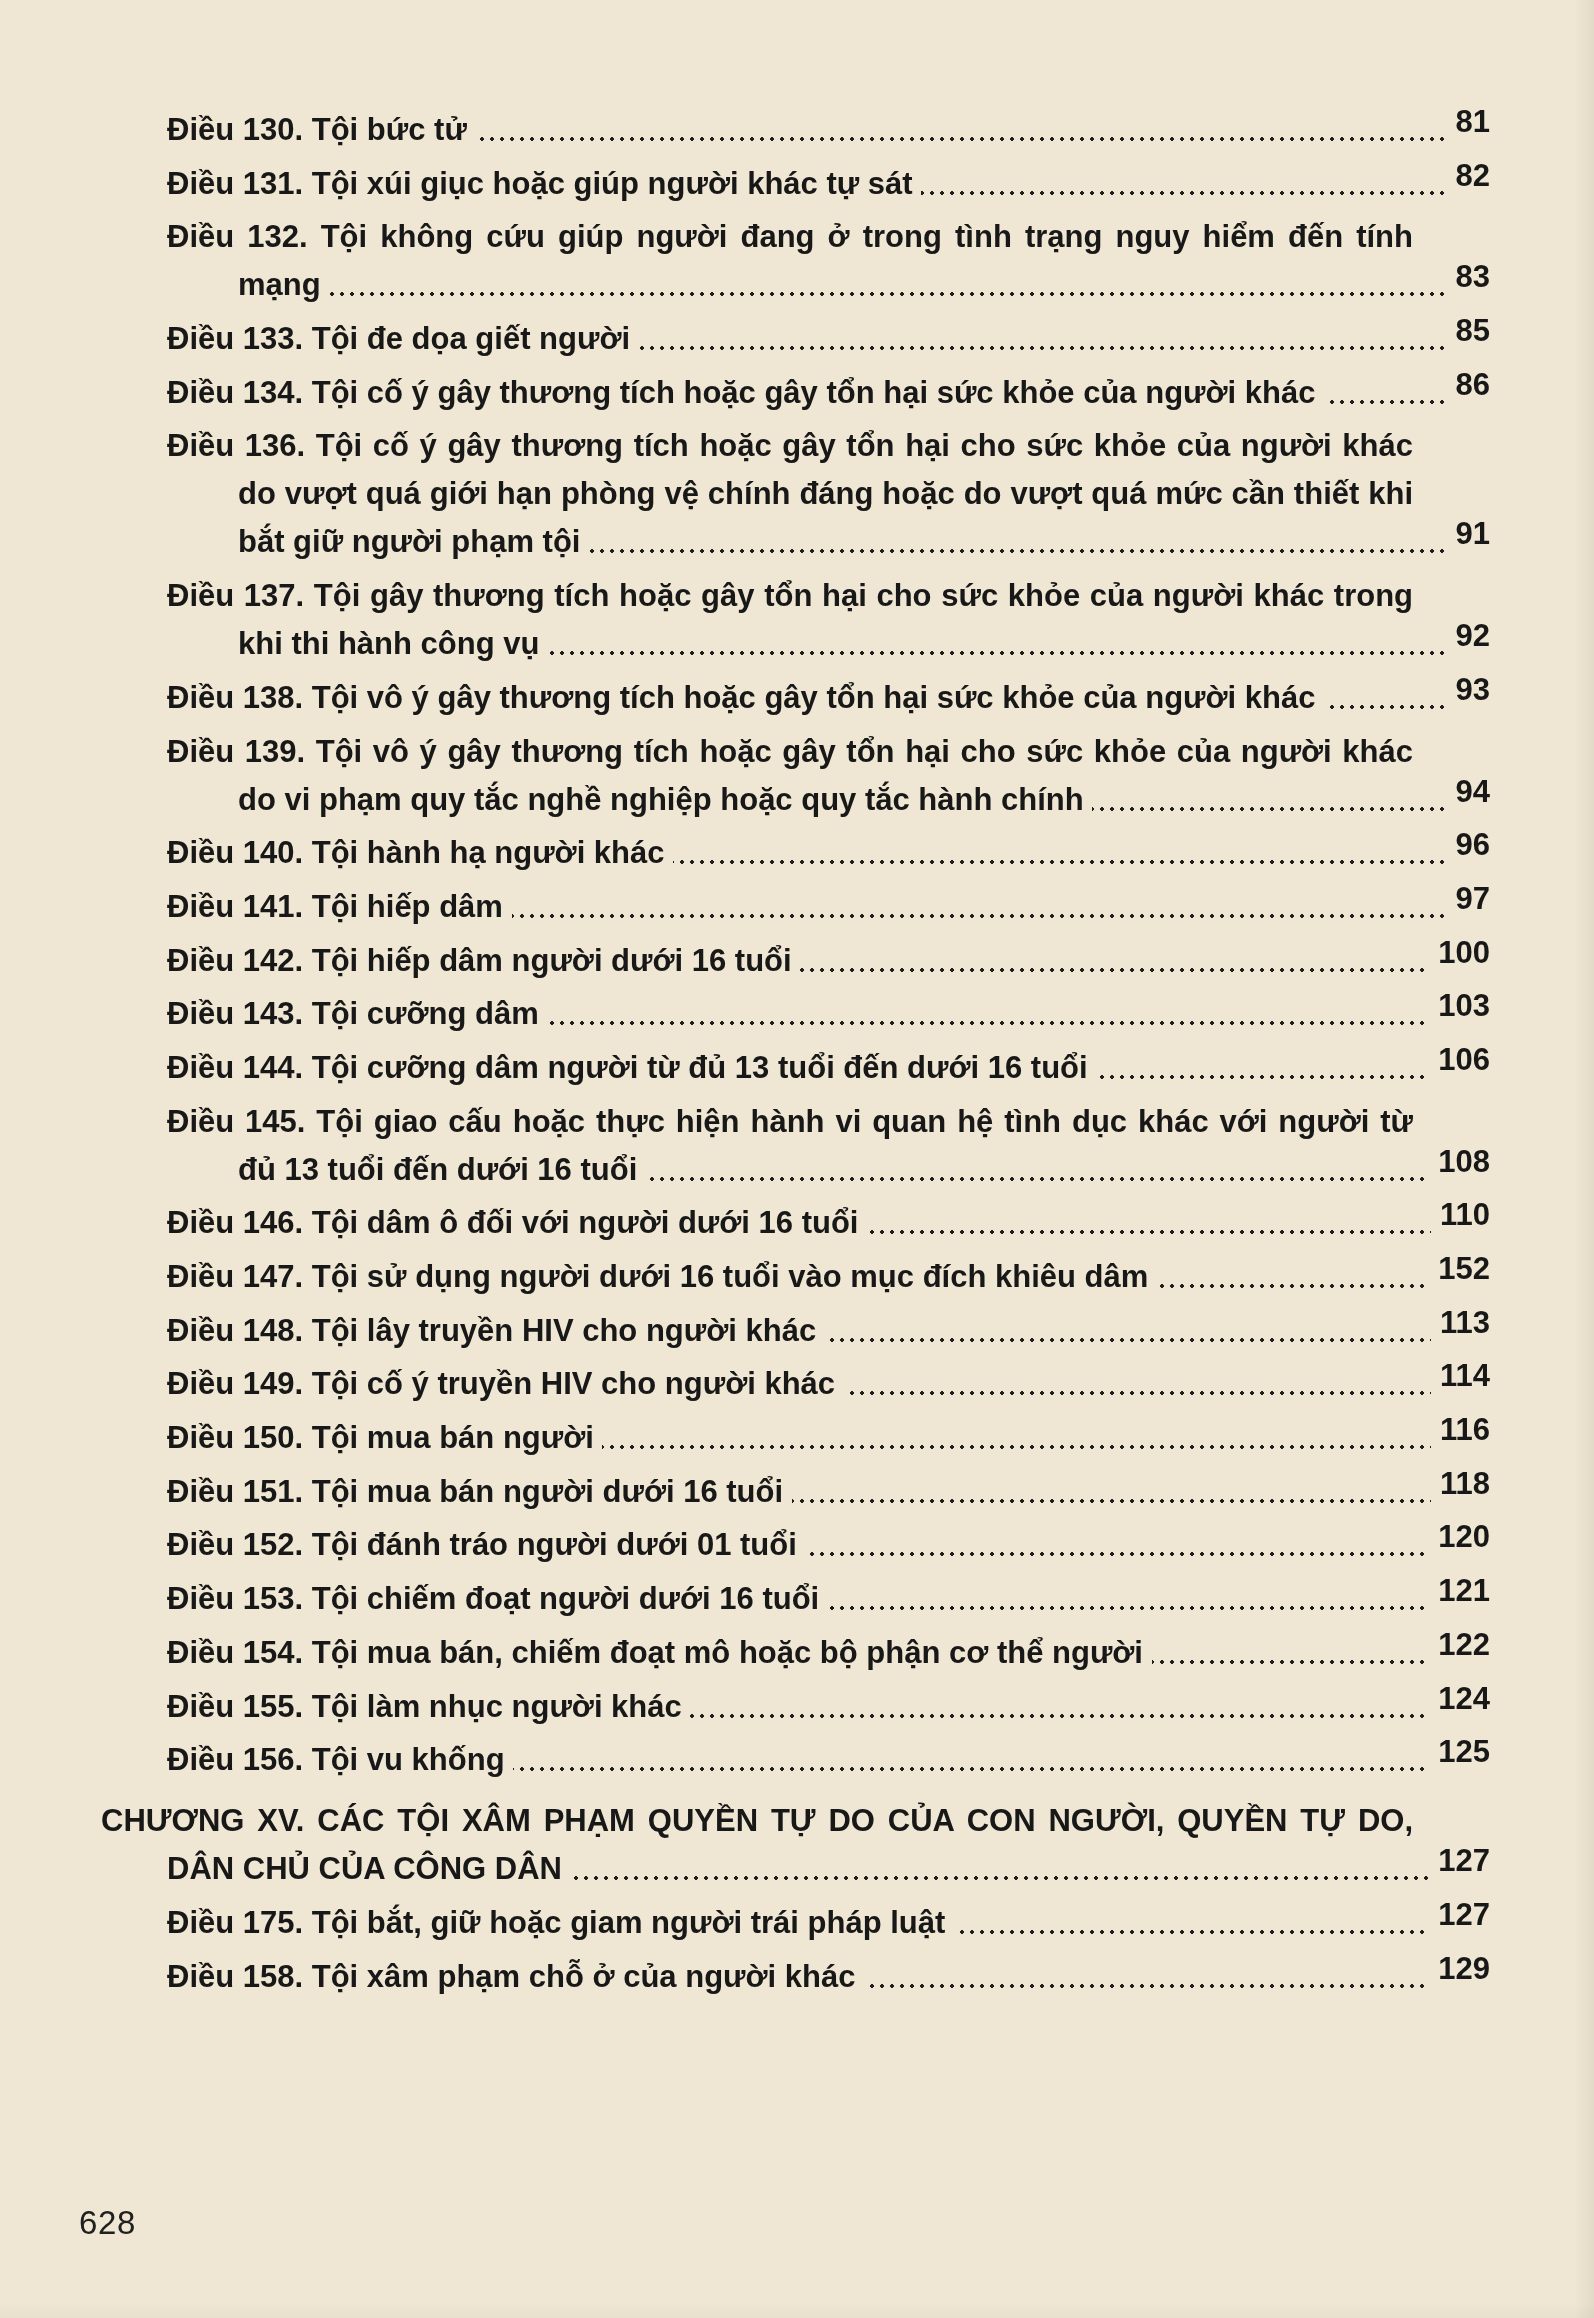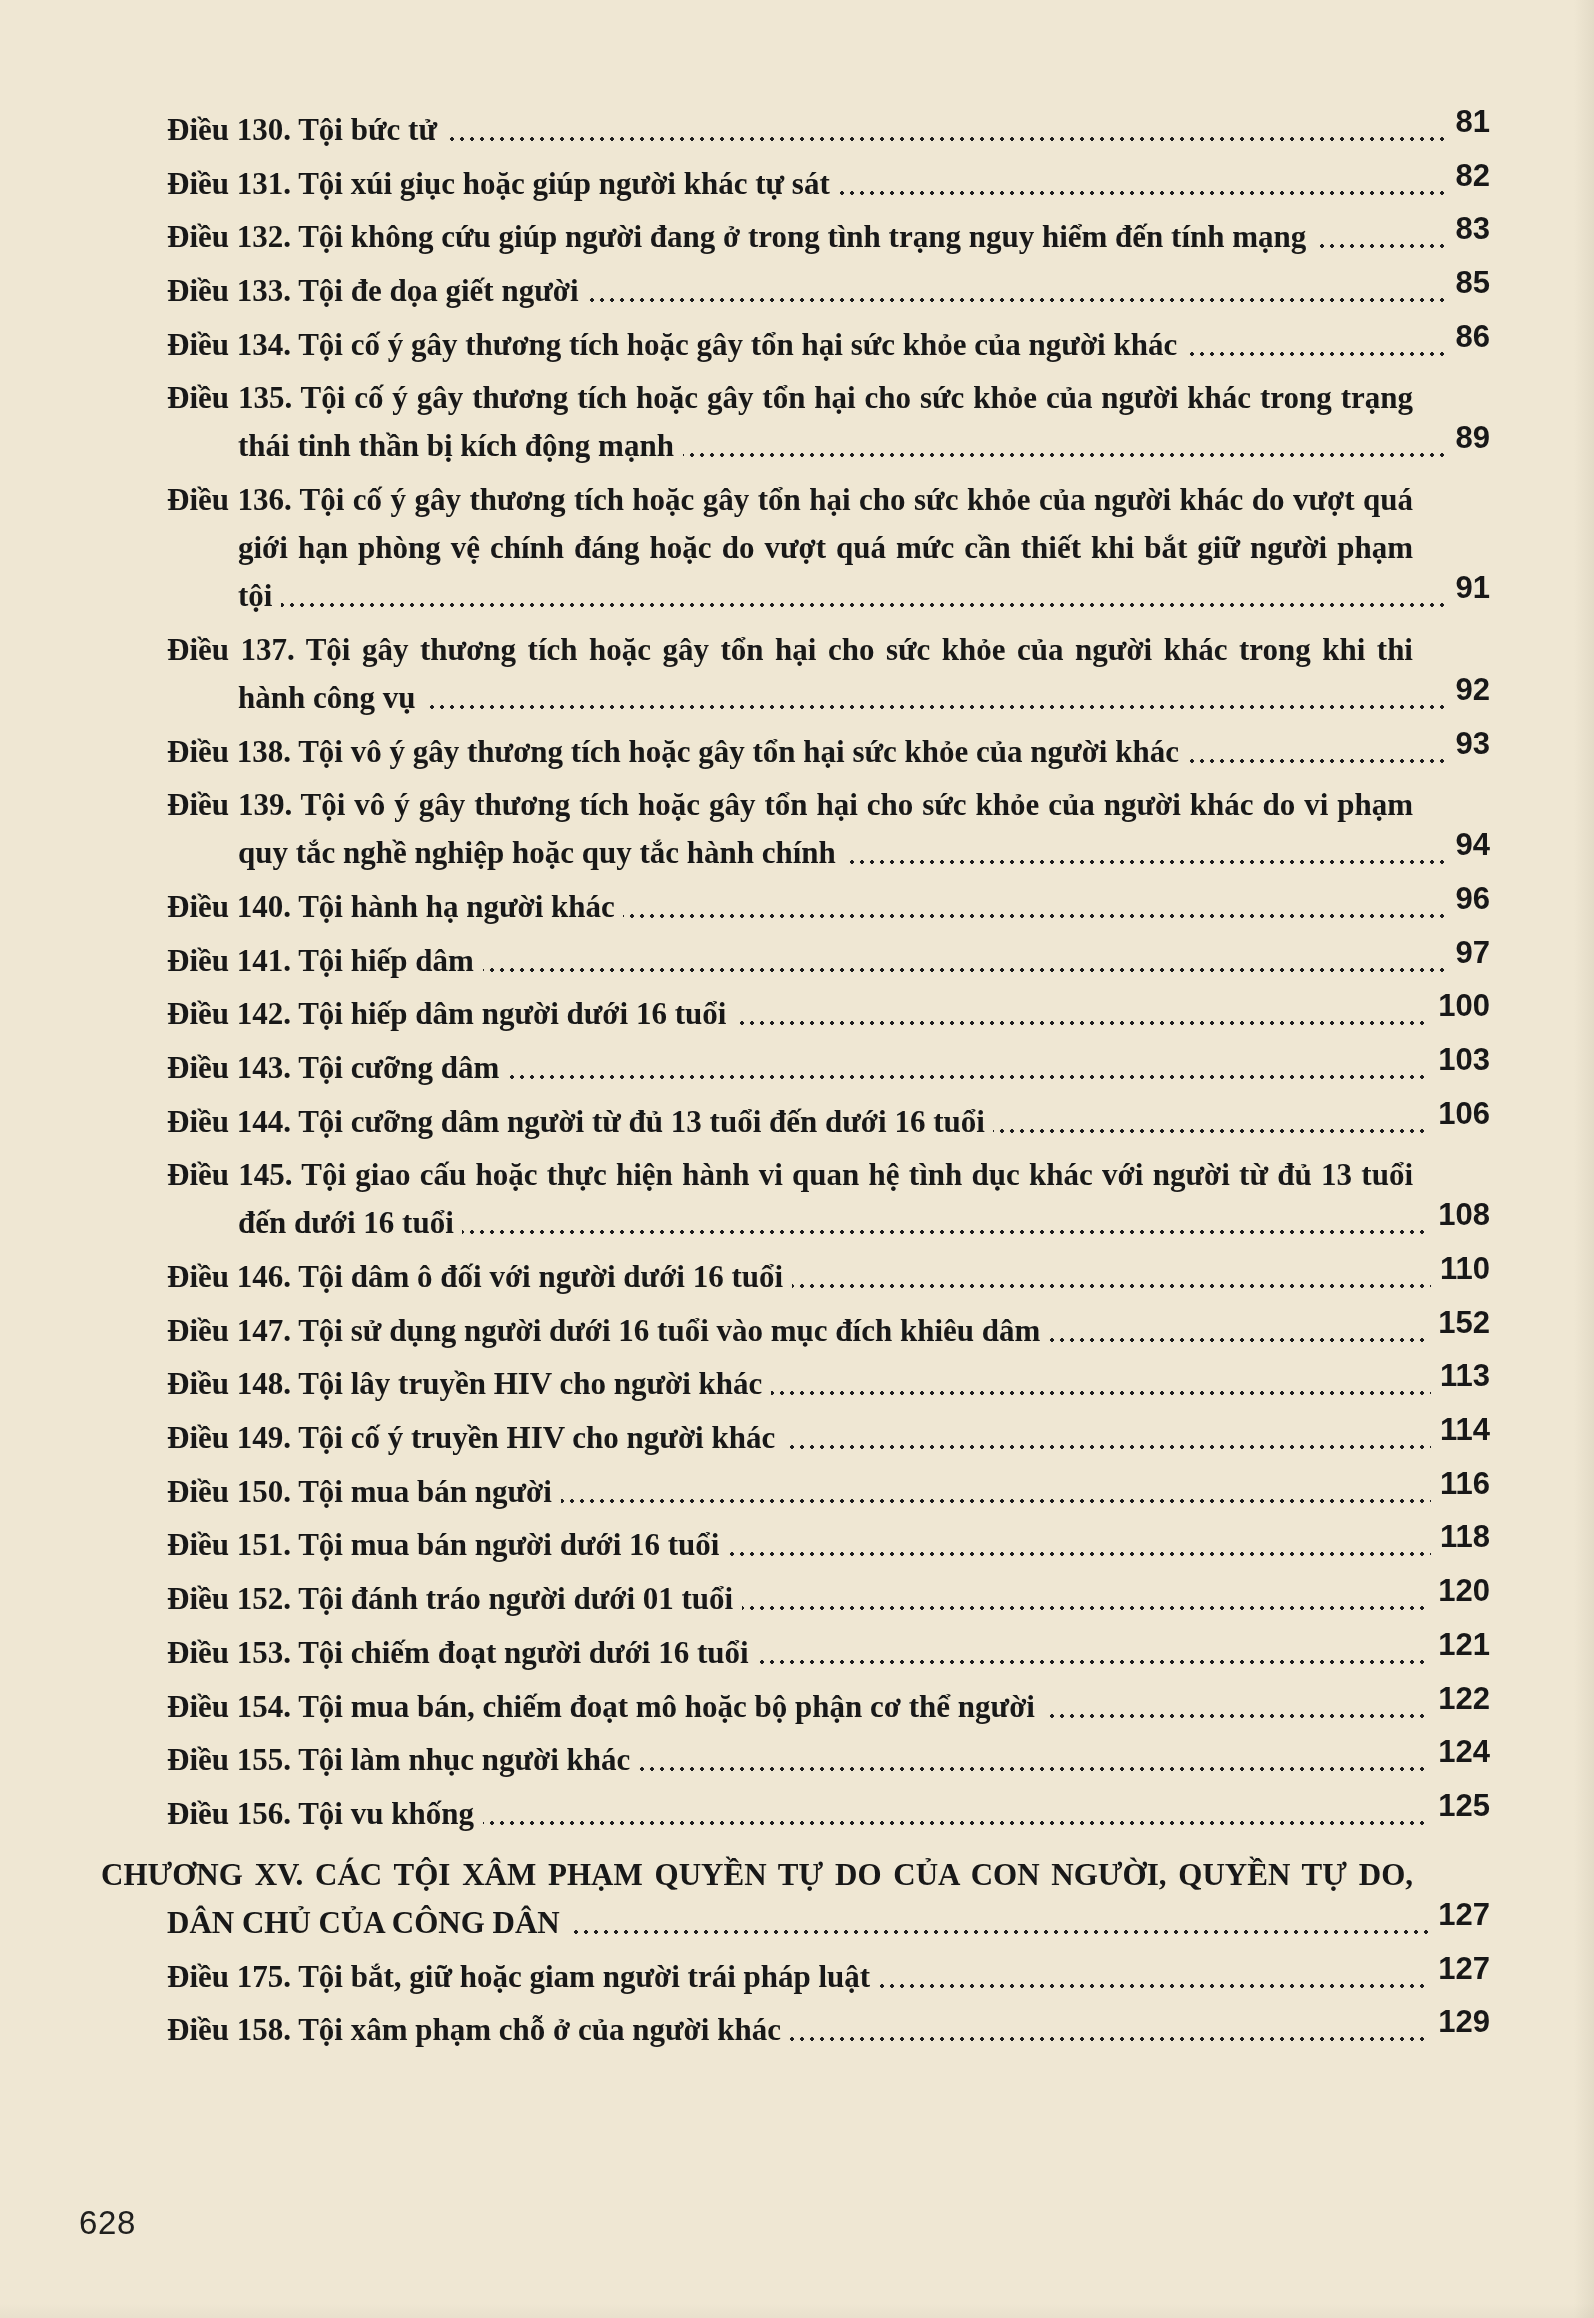--- a/index.html
+++ b/index.html
@@ -50,21 +50,20 @@
     background-image:
       linear-gradient(#efe7d3, #efe7d3),
       radial-gradient(circle, #1e1e1e 1.6px, rgba(0,0,0,0) 1.9px);
     background-repeat: no-repeat, repeat-x;
     background-size: 71px 100%, 10px 10px;
     background-position: left bottom, left 0px bottom 10px;
   }
   .entry .t {
     background: #efe7d3;
     padding-right: 8.6px;
-    font-family: Liberation Serif, serif;
   }
   .entry .pg {
     position: absolute;
     right: 0;
     bottom: 8px;
     line-height: 48px;
     text-indent: 0;
     background: #efe7d3;
     padding-left: 8.6px;
   }
@@ -110,24 +109,20 @@
   <div class="entry">
     <span class="t">Điều 133. Tội đe dọa giết người</span>
     <span class="pg">85</span>
   </div>
 
   <div class="entry">
     <span class="t">Điều 134. Tội cố ý gây thương tích hoặc gây tổn hại sức khỏe của người khác</span>
     <span class="pg">86</span>
   </div>
 
-  <div class="entry">
-    <span class="t">Điều 135. Tội cố ý gây thương tích hoặc gây tổn hại cho sức khỏe của người khác trong trạng thái tinh thần bị kích động mạnh</span>
-    <span class="pg">89</span>
-  </div>
 
   <div class="entry">
     <span class="t">Điều 136. Tội cố ý gây thương tích hoặc gây tổn hại cho sức khỏe của người khác do vượt quá giới hạn phòng vệ chính đáng hoặc do vượt quá mức cần thiết khi bắt giữ người phạm tội</span>
     <span class="pg">91</span>
   </div>
 
   <div class="entry">
     <span class="t">Điều 137. Tội gây thương tích hoặc gây tổn hại cho sức khỏe của người khác trong khi thi hành công vụ</span>
     <span class="pg">92</span>
   </div>

